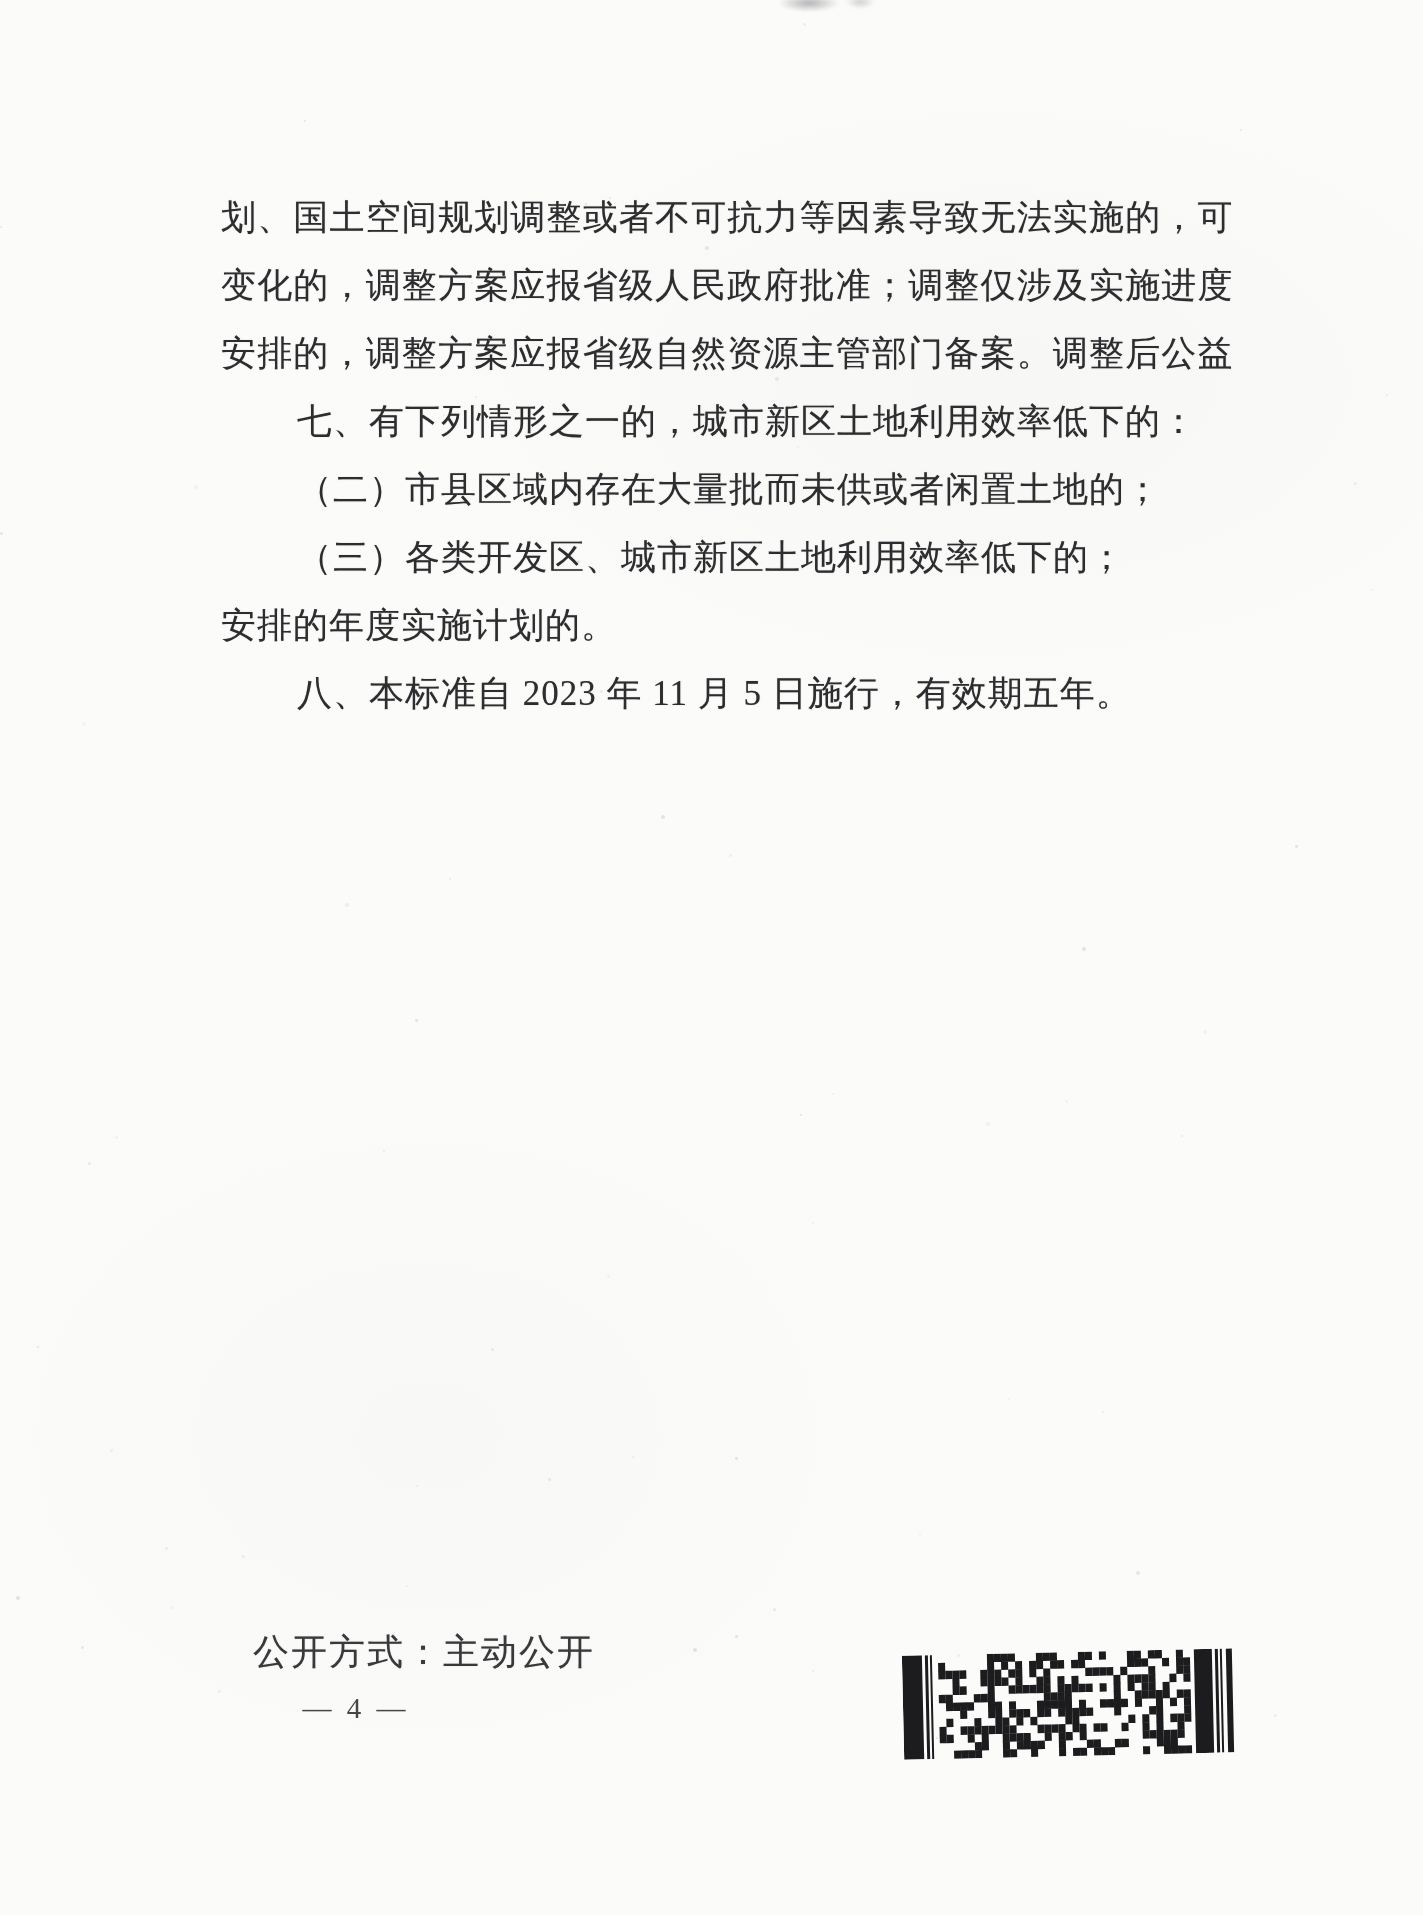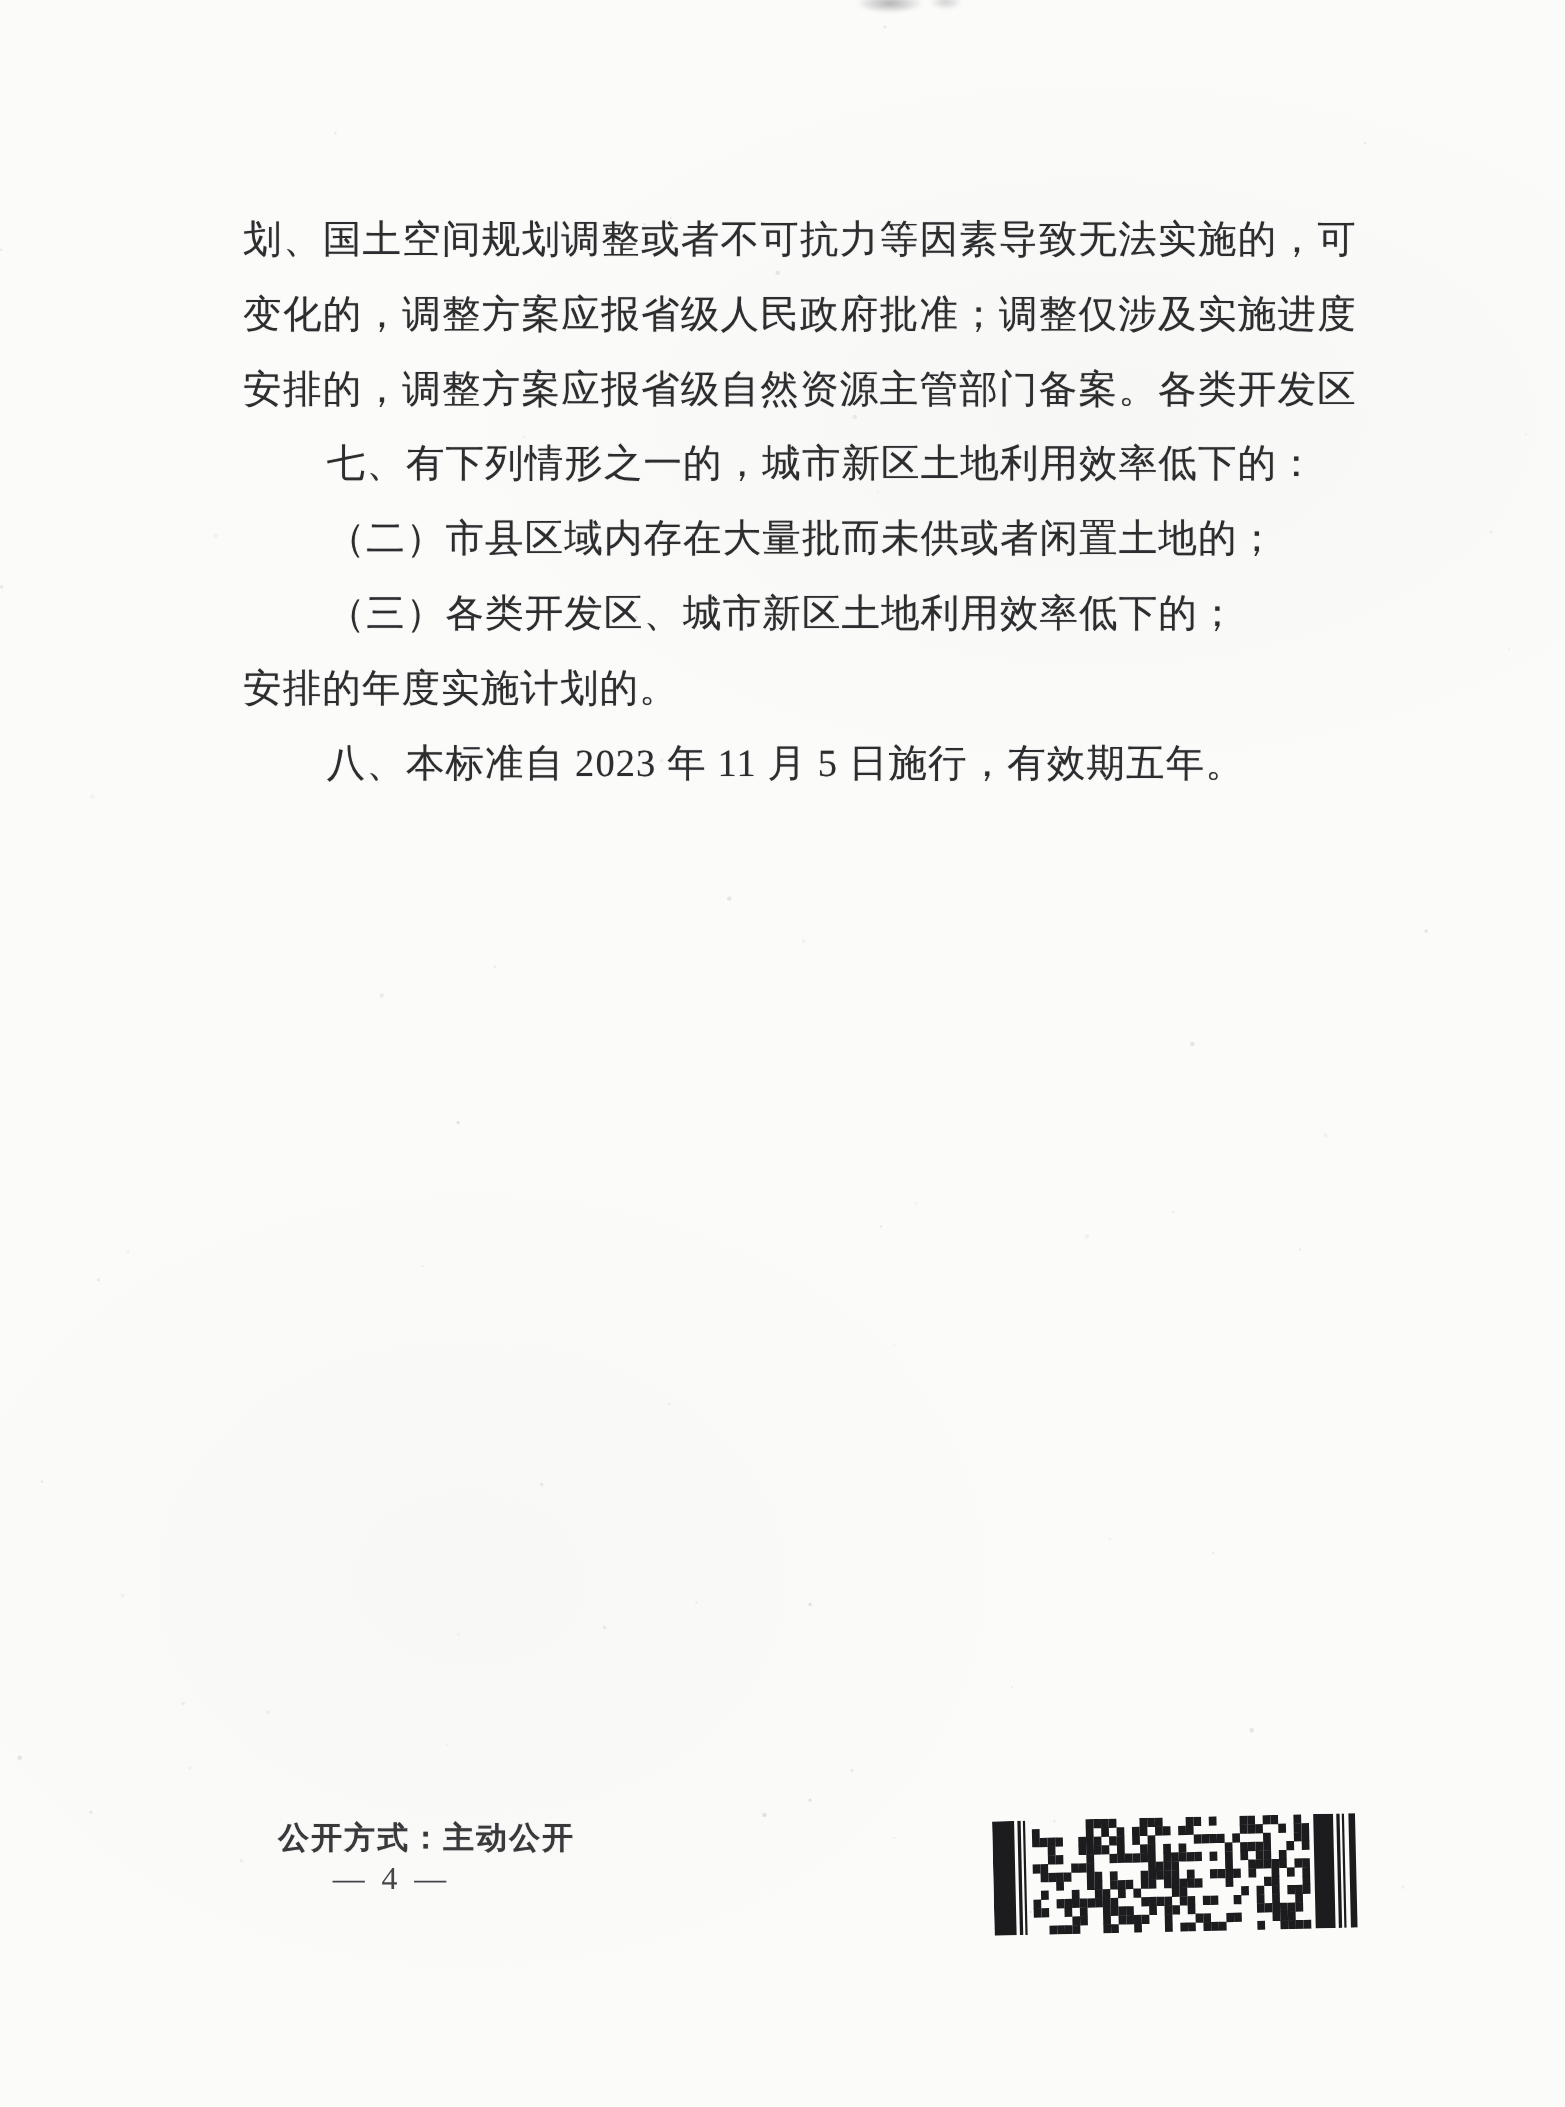--- a/index.html
+++ b/index.html
@@ -44,25 +44,24 @@
   }
   .line.fill {
     text-align: justify;
     text-align-last: justify;
     letter-spacing: 0.5px;
   }
   .line.indent { padding-left: 76px; }
   
   .disclosure {
     position: absolute; left: 253px; top: 1628px;
-    font-size: 28px; font-weight: bold;
+    font-size: 36px; font-weight: normal;
     letter-spacing: 2px;
     color: #39393c;
     text-shadow: 0 0 1px rgba(70,70,75,0.4);
-    margin-top: 24px;
   }
   .pagenum {
     position: absolute; left: 291px; top: 1692px;
     width: 130px; text-align: center;
     font-size: 29px;
     letter-spacing: 4px;
     color: #46464a;
   }
   
   .barcode {
@@ -82,21 +81,21 @@
 <body>
 
 <div class="page">
 
   <div class="top-smudge"></div>
   <div class="top-smudge2"></div>
 
   <div class="doc-text">
     <div class="line fill">划、国土空间规划调整或者不可抗力等因素导致无法实施的，可</div>
     <div class="line fill">变化的，调整方案应报省级人民政府批准；调整仅涉及实施进度</div>
-    <div class="line fill">安排的，调整方案应报省级自然资源主管部门备案。各类开发区</div>
+    <div class="line fill">安排的，调整方案应报省级自然资源主管部门备案。调整后公益</div>
     <div class="line indent">七、有下列情形之一的，城市新区土地利用效率低下的：</div>
     <div class="line indent">（二）市县区域内存在大量批而未供或者闲置土地的；</div>
     <div class="line indent">（三）各类开发区、城市新区土地利用效率低下的；</div>
     <div class="line">安排的年度实施计划的。</div>
     <div class="line indent">八、本标准自 2023 年 11 月 5 日施行，有效期五年。</div>
   </div>
 
   <div class="disclosure">公开方式：主动公开</div>
 
   <div class="pagenum">— 4 —</div>

